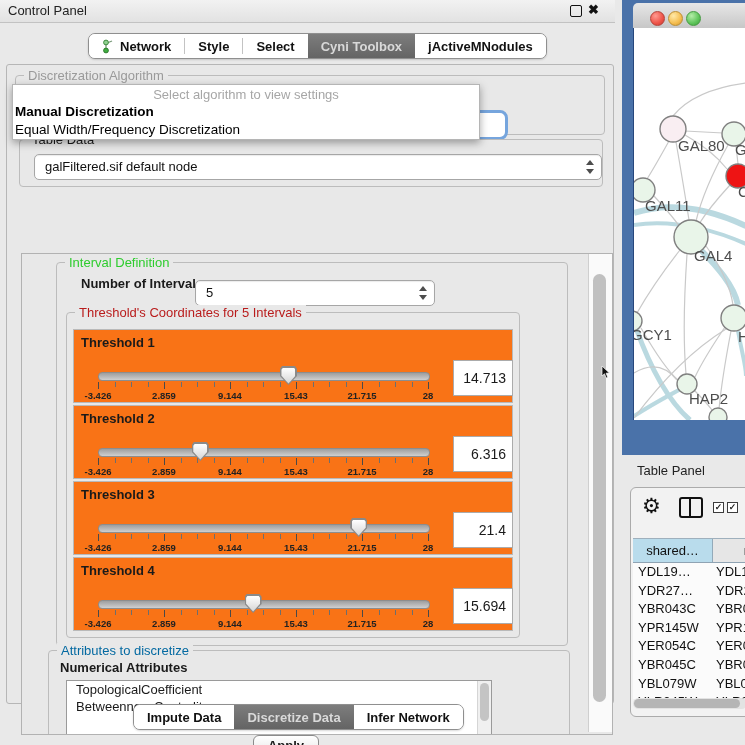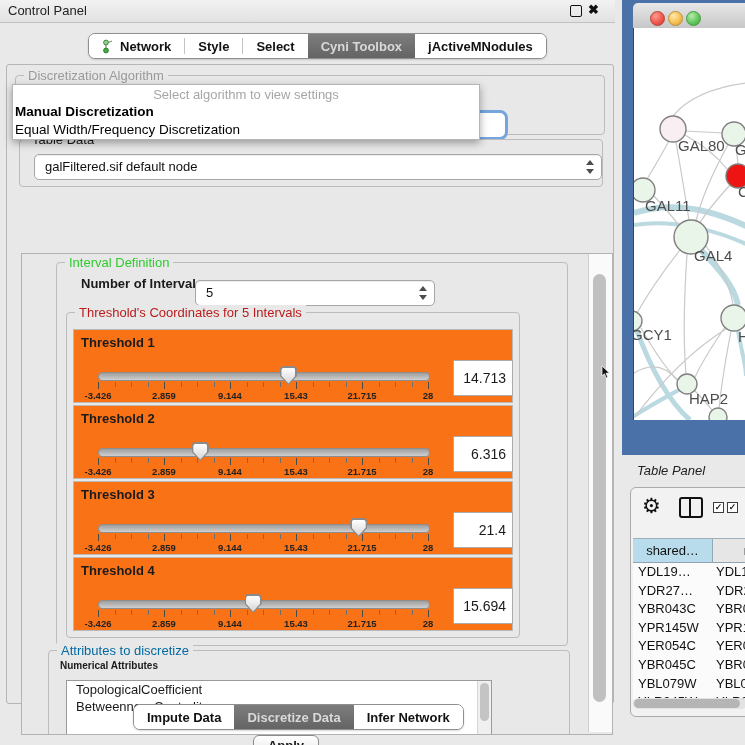--- a/index.html
+++ b/index.html
@@ -81,21 +81,21 @@
             background:linear-gradient(#ffffff,#d4d4d4);
             clip-path:polygon(12% 0,88% 0,100% 14%,100% 52%,50% 100%,0 52%,0 14%);}
   .tick{position:absolute;top:52px;width:1px;height:5px;background:#6e6e6e;}
   .tick.major{height:7px;background:#4a4a4a;}
   .ticklab{position:absolute;top:60px;width:60px;text-align:center;font-size:9.5px;font-weight:bold;color:#222;}
   .vbox{position:absolute;left:379px;top:30px;width:52px;height:34px;background:#fff;border:1px solid #ababab;
         font-size:14px;text-align:right;line-height:34px;padding-right:6px;}
 
   #attr-group{left:26px;top:396px;width:520px;height:110px;}
   #attr-group>.glabel{color:#0369a1;}
-  #attr-title{left:38px;top:406px;font-weight:bold;font-size:10px;}
+  #attr-title{left:38px;top:406px;font-weight:bold;font-size:13px;}
   #attr-list{left:44px;top:426px;width:424px;height:62px;background:#fff;border:1px solid #9a9a9a;overflow:hidden;}
   #attr-list .li{padding:1px 0 1px 9px;font-size:13px;height:15px;}
   #attr-scroll{position:absolute;right:0;top:0;width:13px;height:60px;background:#f0f0f0;border-left:1px solid #d5d5d5;}
   #attr-scroll .thumb{position:absolute;left:2px;top:2px;width:9px;height:38px;background:#c4c4c4;border-radius:5px;}
 
   #apply-btn{left:246px;top:670px;width:64px;height:21px;background:linear-gradient(#ffffff,#e3e3e3);
              border:1px solid #8b8b8b;border-radius:6px;text-align:center;line-height:20px;
              font-weight:bold;font-size:13px;}
 
   
@@ -105,21 +105,21 @@
   .light{position:absolute;top:8px;width:13px;height:13px;border-radius:50%;}
   #light-red{left:17px;background:radial-gradient(circle at 35% 30%,#ff9a90,#ee5348 60%,#c23b32);border:1px solid #b5423a;}
   #light-yellow{left:35px;background:radial-gradient(circle at 35% 30%,#ffe9a8,#f5bd4f 60%,#cd9631);border:1px solid #bd8f33;}
   #light-green{left:53px;background:radial-gradient(circle at 35% 30%,#b4eda8,#5ec45a 60%,#3f9e3c);border:1px solid #459c41;}
   #net-canvas{position:absolute;left:11px;top:28px;width:112px;height:392px;background:#fff;
               border-left:1px solid #27477c;}
   #net-canvas svg{display:block;}
 
   
   #tp-strip{left:615px;top:455px;width:130px;height:32px;background:#e9e9e9;}
-  #tp-title{position:absolute;left:22px;top:8px;font-size:13px;color:#222;font-style:italic;}
+  #tp-title{position:absolute;left:22px;top:8px;font-size:13px;color:#222;}
   #tp-card{left:630px;top:487px;width:120px;height:228px;background:#f2f2f2;
            border:1px solid #ababab;border-radius:6px 0 0 6px;}
   #tp-gear{position:absolute;left:11px;top:8px;font-size:21px;color:#111;line-height:20px;}
   #tp-split{position:absolute;left:48px;top:9px;width:20px;height:17px;border:2.4px solid #111;border-radius:3px;}
   #tp-split .mid{position:absolute;left:8px;top:0;width:2.4px;height:17px;background:#111;}
   .cbx{position:absolute;top:14px;width:9px;height:9px;border:1.4px solid #3c3c3c;background:#fff;font-size:9px;
        line-height:9px;text-align:center;color:#222;font-weight:bold;}
   #cbx1{left:82px;} #cbx2{left:96px;}
 
   #tp-table{position:absolute;left:2px;top:50px;width:118px;height:160px;background:#fbfbfb;

